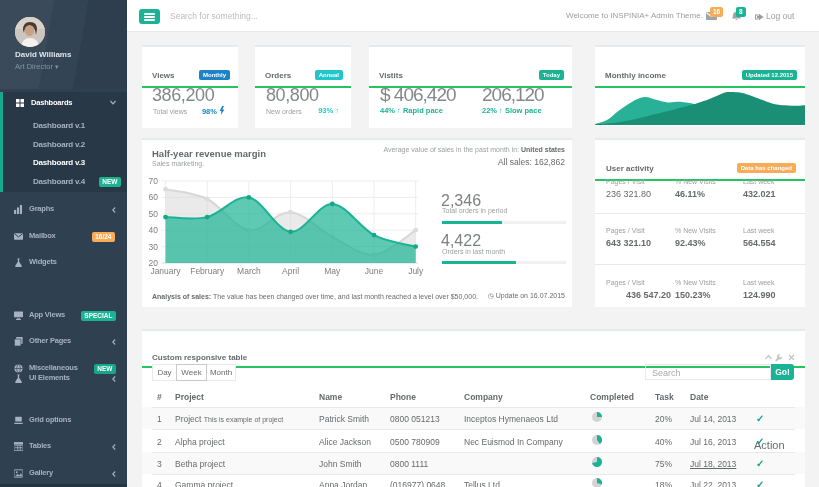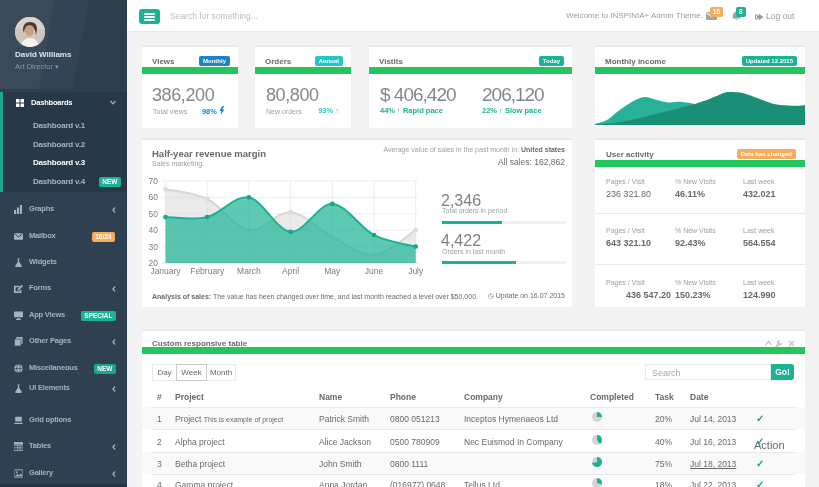--- a/index.html
+++ b/index.html
@@ -20,21 +20,21 @@
 .slabel { position:absolute; font-size:6.5px; font-weight:bold; color:#fff; background:#1ab394; border-radius:2px; padding:1.5px 3.5px; line-height:1; }
 
 #navbar { position:absolute; left:127px; top:0; width:692px; height:32px; background:#fff; border-bottom:1px solid #e7eaec; }
 #hamb { position:absolute; left:12px; top:9px; width:21px; height:15px; background:#1ab394; border-radius:3px; }
 #hamb i { position:absolute; left:5px; width:11px; height:1.5px; background:#fff; border-radius:1px; }
 .searchph { position:absolute; left:43px; top:11px; font-size:8.5px; color:#bcbcbc; }
 .navr { position:absolute; top:0; height:32px; line-height:32px; font-size:8.5px; color:#999c9e; }
 .badge { position:absolute; font-size:6.5px; font-weight:bold; color:#fff; border-radius:2px; padding:1.5px 3px; line-height:1; }
 
 .ibox { position:absolute; background:#fff; border-top:2px solid #e7eaec; }
-.ititle { position:absolute; left:0; top:1px; width:100%; border-bottom:7px solid #22c55e; }
+.ititle { position:absolute; left:0; top:15px; width:100%; border-bottom:2px solid #22c55e; }
 .h5 { font-weight:bold; font-size:8px; color:#676a6c; }
 .lbl { position:absolute; font-size:6px; font-weight:bold; color:#fff; background:#1ab394; border-radius:2px; padding:2px 4px; line-height:1; }
 .bignum { font-size:18px; color:#85888b; letter-spacing:-0.4px; }
 .smallmut { font-size:7px; color:#9b9ea0; }
 .statrow { position:absolute; font-size:7.5px; font-weight:bold; }
 
 .tbtn { position:absolute; top:0; height:17px; line-height:16px; background:#fff; border:1px solid #e7eaec; font-size:8px; color:#676a6c; text-align:center; }
 </style>
 </head>
 <body>
@@ -88,30 +88,20 @@
       </svg>
       <span class="txt">Mailbox</span>
       <span class="slabel" style="right:12px; top:9px; background:#f8ac59;">16/24</span>
     </div>
   <div class="mitem" style="top:249px;">
       <svg class="mic" viewBox="0 0 11 11">
         <path d="M4,0.5 h3 v1 h-0.7 v3 l3.2,5 a1,1 0 0 1 -0.9,1.5 h-6.2 a1,1 0 0 1 -0.9,-1.5 l3.2,-5 v-3 h-0.7 Z"></path>
       </svg>
       <span class="txt">Widgets</span>
     </div>
-  <div class="mitem" style="top:275px;">
-      <svg class="mic" viewBox="0 0 11 11">
-        <path d="M0,2 h7 v2 h-5 v5 h5 v-2 h2 v4 h-9 Z"></path>
-        <path d="M4.5,6 L9.5,0.8 L11,2.3 L6,7.5 L4,8 Z"></path>
-      </svg>
-      <span class="txt">Forms</span>
-      <svg style="position:absolute; right:11px; top:10.5px;" width="4" height="6" viewBox="0 0 4 6">
-        <path d="M3.2,0.5 L0.8,3 L3.2,5.5" stroke="#a7b1c2" stroke-width="1.1" fill="none"></path>
-      </svg>
-    </div>
   <div class="mitem" style="top:302px;">
       <svg class="mic" viewBox="0 0 11 11">
         <rect x="0" y="0.5" width="11" height="7" rx="0.6"></rect>
         <rect x="3.5" y="8.5" width="4" height="1"></rect>
         <rect x="2.5" y="9.8" width="6" height="1.2"></rect>
       </svg>
       <span class="txt">App Views</span>
       <span class="slabel" style="right:11px; top:9px; background:#1ab394;">SPECIAL</span>
     </div>
   <div class="mitem" style="top:328px;">
@@ -126,21 +116,21 @@
     </div>
   <div class="mitem" style="top:355px;">
       <svg class="mic" viewBox="0 0 11 11">
         <circle cx="5.5" cy="5.5" r="5"></circle>
         <ellipse cx="5.5" cy="5.5" rx="2.2" ry="5" fill="none" stroke="#2f4050" stroke-width="0.8"></ellipse>
         <line x1="0.5" y1="5.5" x2="10.5" y2="5.5" stroke="#2f4050" stroke-width="0.8"></line>
       </svg>
       <span class="txt">Miscellaneous</span>
       <span class="slabel" style="right:11px; top:9px; background:#18a689;">NEW</span>
     </div>
-  <div class="mitem" style="top:375px;padding-left:13px;">
+  <div class="mitem" style="top:365px;padding-left:13px;">
       <svg class="mic" viewBox="0 0 11 11">
         <path d="M4,0.5 h3 v1 h-0.7 v3 l3.2,5 a1,1 0 0 1 -0.9,1.5 h-6.2 a1,1 0 0 1 -0.9,-1.5 l3.2,-5 v-3 h-0.7 Z"></path>
       </svg>
       <span class="txt">UI Elements</span>
       <svg style="position:absolute; right:11px; top:10.5px;" width="4" height="6" viewBox="0 0 4 6">
         <path d="M3.2,0.5 L0.8,3 L3.2,5.5" stroke="#a7b1c2" stroke-width="1.1" fill="none"></path>
       </svg>
     </div>
   <div class="mitem" style="top:407px;">
       <svg class="mic" viewBox="0 0 11 11">

